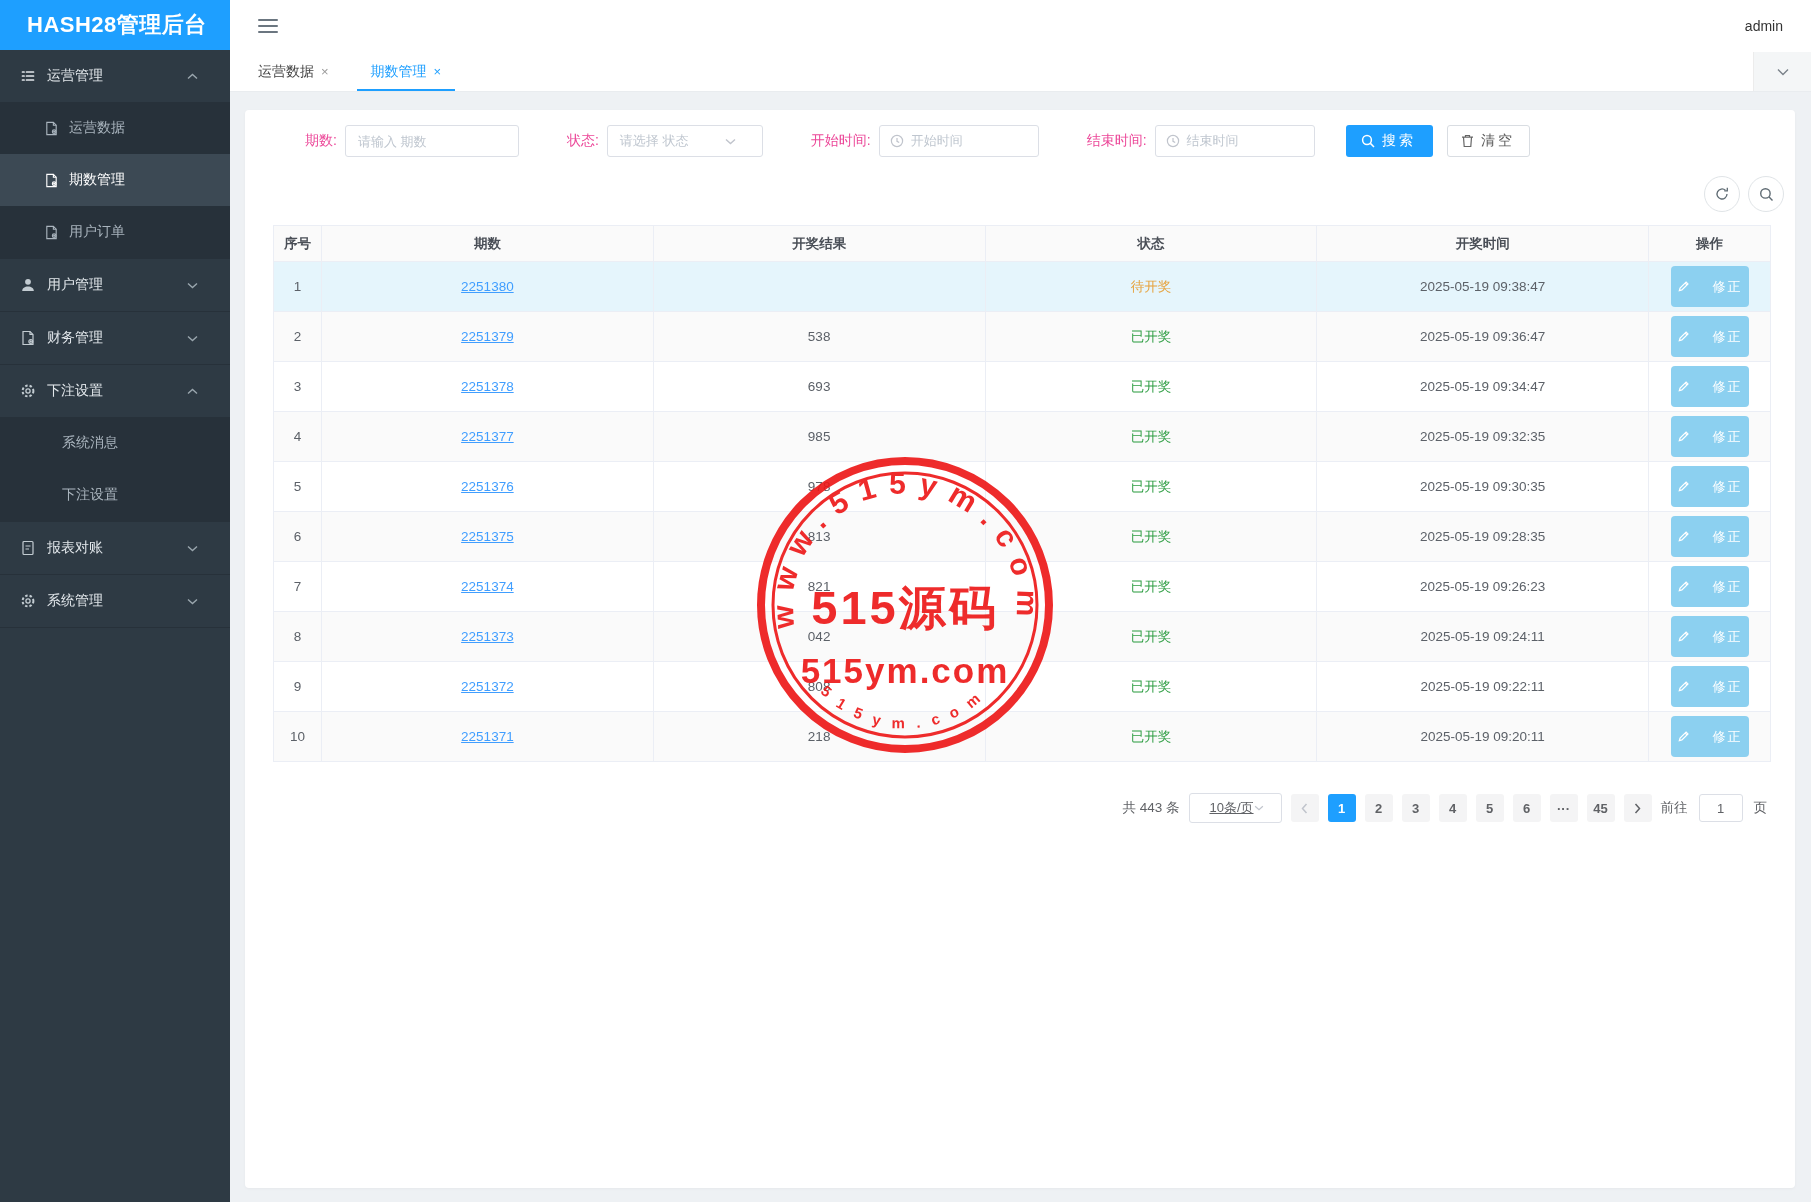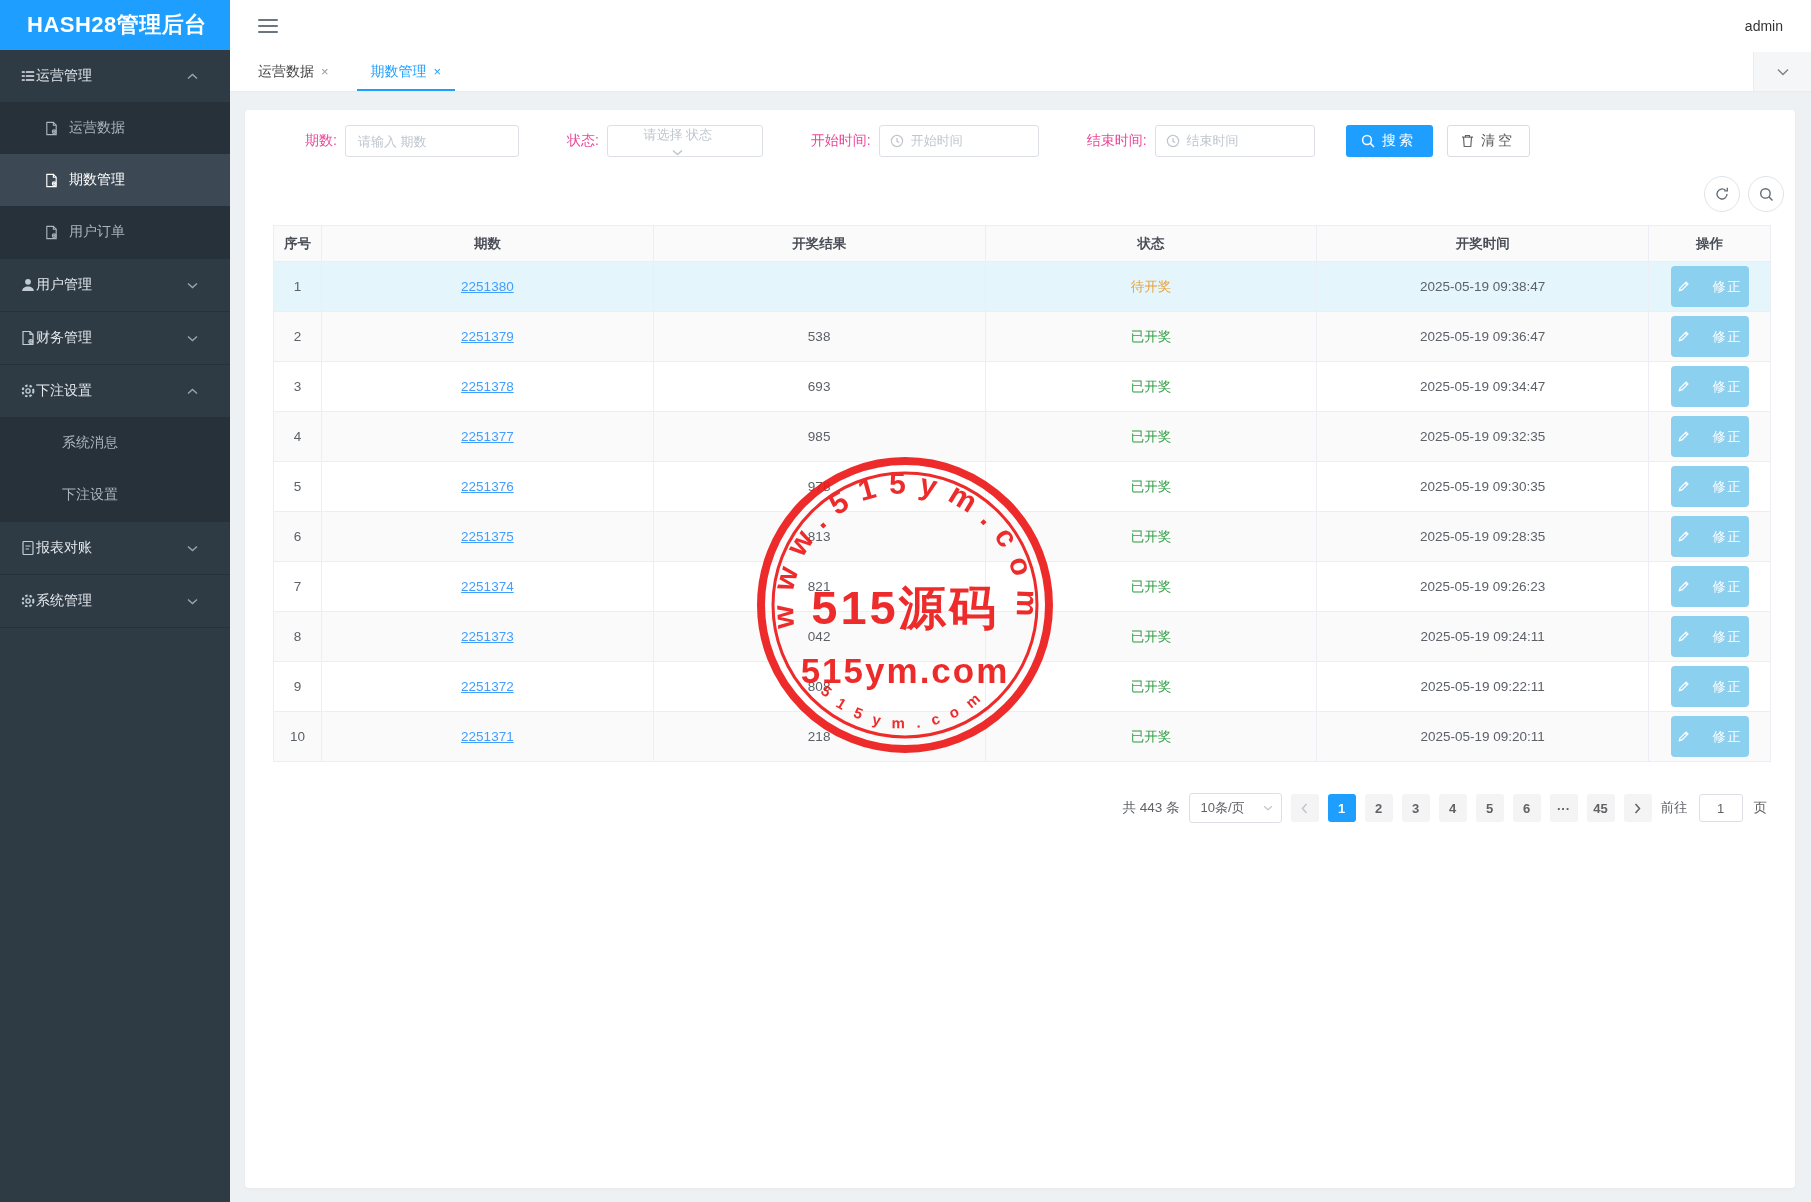--- a/index.html
+++ b/index.html
@@ -2,21 +2,21 @@
 <html style="--accent: #1e9fff; --link: #409eff; --pending: #e6a23c; --done: #2f9e44; --fix: #8cd0f0; --highlight: #e5f5fc; --stamp: #ed1515;"><head>
 <meta charset="utf-8">
 <style>
   * { margin:0; padding:0; box-sizing:border-box; }
   html,body { width:1811px; height:1202px; overflow:hidden; }
   body { font-family:"Liberation Sans","DejaVu Sans",sans-serif; background:#eef1f4; position:relative; display:flex; }
 
   
   .sidebar { width:230px; height:1202px; background:#2e3a44; flex:none; display:flex; flex-direction:column; }
   .logo { height:50px; background:var(--accent,#1e9fff); color:#fff; font-size:22px; font-weight:bold; line-height:50px; padding-left:27px; letter-spacing:.5px; white-space:nowrap; }
-  .nav-item { height:52px; display:flex; align-items:center; padding:0 32px 0 20px; color:#e3e8ec; font-size:14px; cursor:pointer; }
+  .nav-item { height:52px; display:flex; align-items:center; gap:11px; padding:0 32px 0 20px; color:#e3e8ec; font-size:14px; cursor:pointer; }
   .nav-item .chev { margin-left:auto; }
   .nav-group { border-bottom:1px solid rgba(0,0,0,.14); }
   .submenu { background:#27313a; }
   .sub-item { height:52px; display:flex; align-items:center; gap:10px; padding-left:44px; color:#aab5be; font-size:14px; cursor:pointer; }
   .sub-item.noicon { padding-left:62px; }
   .sub-item.active { background:#3c4954; color:#fff; }
   .icon { flex:none; display:inline-flex; align-items:center; justify-content:center; }
 
   
   .main { flex:1; display:flex; flex-direction:column; height:1202px; }
@@ -36,21 +36,21 @@
   .content { flex:1; background:#eef1f4; padding:18px 16px 14px 15px; }
   .card { background:#fff; border-radius:4px; height:100%; box-shadow:0 1px 3px rgba(0,0,0,.04); padding-top:14px; position:relative; }
 
   
   .filters { display:flex; align-items:center; padding:0 28px; height:34px; }
   .flabel { font-size:14px; color:#ec4899; margin-right:8px; white-space:nowrap;margin-left:32px; }
   .fgap { width:16px; flex:none; }
   .tbox { height:32px; border:1px solid #dcdfe6; border-radius:3px; background:#fff; display:flex; align-items:center; font-size:13px; }
   input.tinput { width:174px; height:32px; border:1px solid #dcdfe6; border-radius:3px; padding:0 12px; font-size:13px; color:#333; outline:none; }
   input.tinput::placeholder { color:#bfc6cf; }
-  .fselect { width:156px; padding:0 26px 0 12px; justify-content:space-between; color:#bfc6cf; cursor:pointer;flex-direction:column; }
+  .fselect { width:156px; padding:0 26px 0 12px; justify-content:space-between; color:#bfc6cf; cursor:pointer; }
   .fdate { width:160px; padding:0 10px; gap:7px; color:#bfc6cf; cursor:pointer; }
   .factions { margin-left:auto; margin-right:237px; display:flex; gap:14px; }
   .btn { height:32px; display:inline-flex; align-items:center; justify-content:center; gap:7px; border-radius:3px; font-size:14px; letter-spacing:3px; cursor:pointer; border:none; }
   .btn-search { background:var(--accent,#1e9fff); color:#fff; padding:0 17px 0 15px; }
   .btn-clear { background:#fff; color:#595959; border:1px solid #d9dde2; padding:0 14px 0 13px; }
 
   .tools { display:flex; justify-content:flex-end; gap:8px; padding-right:11px; margin-top:18px; }
   .circle-btn { width:36px; height:36px; border:1px solid #e0e4e7; border-radius:50%; background:#fff; display:flex; align-items:center; justify-content:center; cursor:pointer; color:#5f6b73; }
 
   
@@ -63,21 +63,21 @@
   tbody tr:nth-child(even) td { background:#fafafa; }
   tbody tr.hl td { background:var(--highlight,#e5f5fc); }
   a.plink { color:var(--link,#409eff); text-decoration:underline; cursor:pointer; }
   .st { font-size:13.5px; }
   .st.pending { color:var(--pending,#e6a23c); }
   .st.done { color:var(--done,#2f9e44); }
   .fix-btn { min-width:78px; height:41px; background:var(--fix,#8cd0f0); color:#fff; border:none; border-radius:4px; font-size:13px; letter-spacing:2px; display:inline-flex; align-items:center; justify-content:center; gap:23px; cursor:pointer; }
 
   
   .pager { display:flex; align-items:center; justify-content:flex-end; gap:9px; margin-top:31px; padding-right:28px; font-size:13.5px; color:#606266; }
-  .pp-select { width:93px; height:30px; border:1px solid #dcdfe6; border-radius:3px; display:flex; align-items:center; justify-content:space-between; padding:0 8px 0 11px; font-size:13px; color:#606266; cursor:pointer; background:#fff; }
+  .pp-select { width:93px; height:30px; border:1px solid #dcdfe6; border-radius:3px; display:flex; align-items:center; justify-content:center; padding:0 8px 0 11px; font-size:13px; color:#606266; cursor:pointer; background:#fff;text-decoration:underline; }
   .pbtn { min-width:28px; height:28px; padding:0 6px; background:#f4f4f5; border-radius:3px; display:inline-flex; align-items:center; justify-content:center; font-size:13px; font-weight:bold; color:#606266; cursor:pointer; }
   .pbtn.active { background:var(--accent,#1e9fff); color:#fff; }
   .pbtn.nav-disabled { color:#c0c4cc; }
   .goto-input { width:44px; height:28px; border:1px solid #dcdfe6; border-radius:3px; text-align:center; font-size:13px; color:#606266; outline:none; margin:0 2px; }
 
   
   .stamp { position:absolute; left:733px; top:433px; width:344px; height:344px; pointer-events:none; opacity:.9; z-index:6; }
 </style>
 </head>
 <body>

